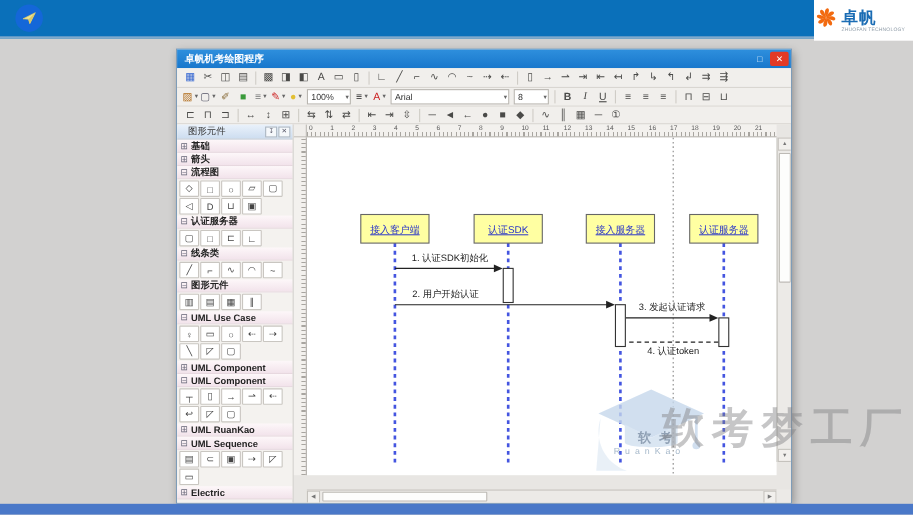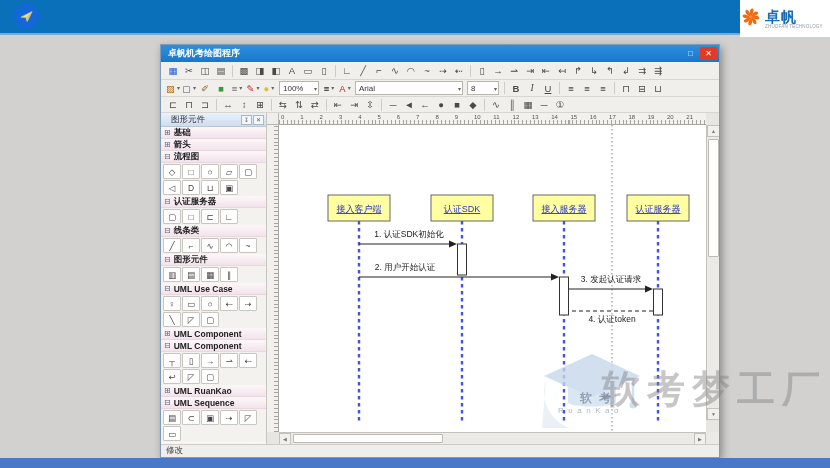--- a/index.html
+++ b/index.html
@@ -548,23 +548,20 @@
       </div>
       <div class="hscroll">
         <div class="hs-l">◀</div>
         <div class="hs-thumb"></div>
         <div class="hs-r">▶</div>
       </div>
       <div class="scroll-corner"></div>
     </div>
   </div>
 
-  <div class="statusbar">
-    <span>修改</span>
-  </div>
 </div>
 
 <div class="watermark">
   <span class="wm-cap">
     <svg width="105" height="80" viewBox="0 0 105 80">
       <polygon points="52,4 100,26 52,48 4,26" fill="#c6d8ec"></polygon>
       <path d="M28 36 L28 52 C28 58 76 58 76 52 L76 36 L52 48 Z" fill="#d2e0f0"></path>
       <line x1="93" y1="29" x2="93" y2="52" stroke="#c6d8ec" stroke-width="2.5"></line>
       <circle cx="93" cy="55" r="3.5" fill="#c6d8ec"></circle>
       <path d="M6 30 C 0 48, 8 70, 30 78 L 2 78 Z" fill="#dde8f4" opacity="0.8"></path>

